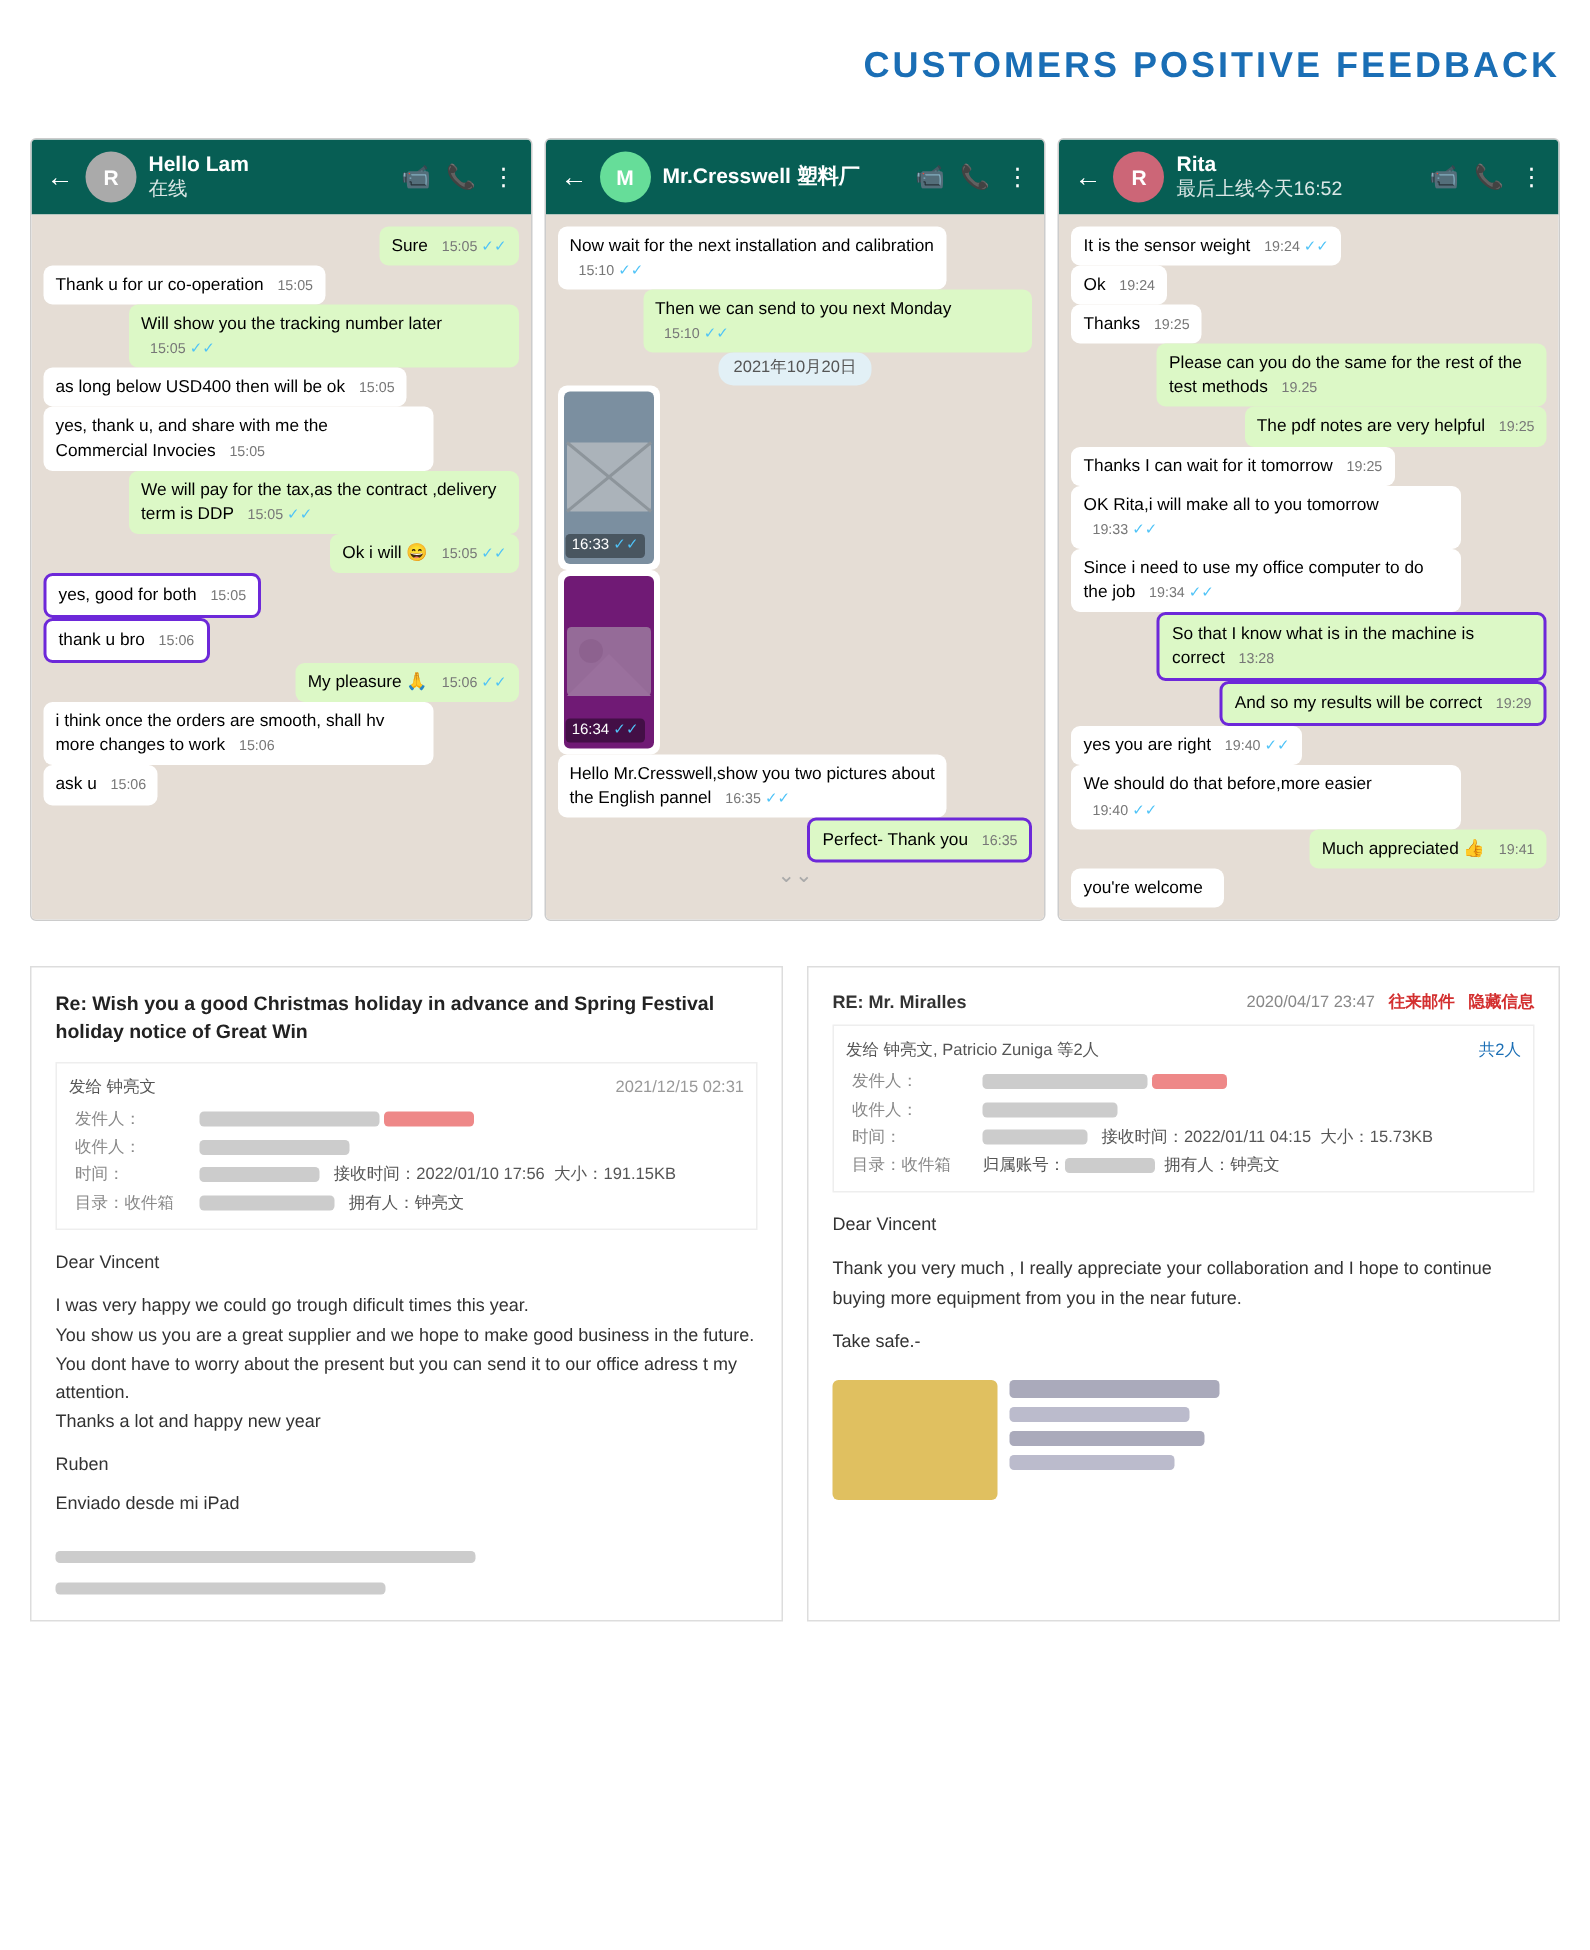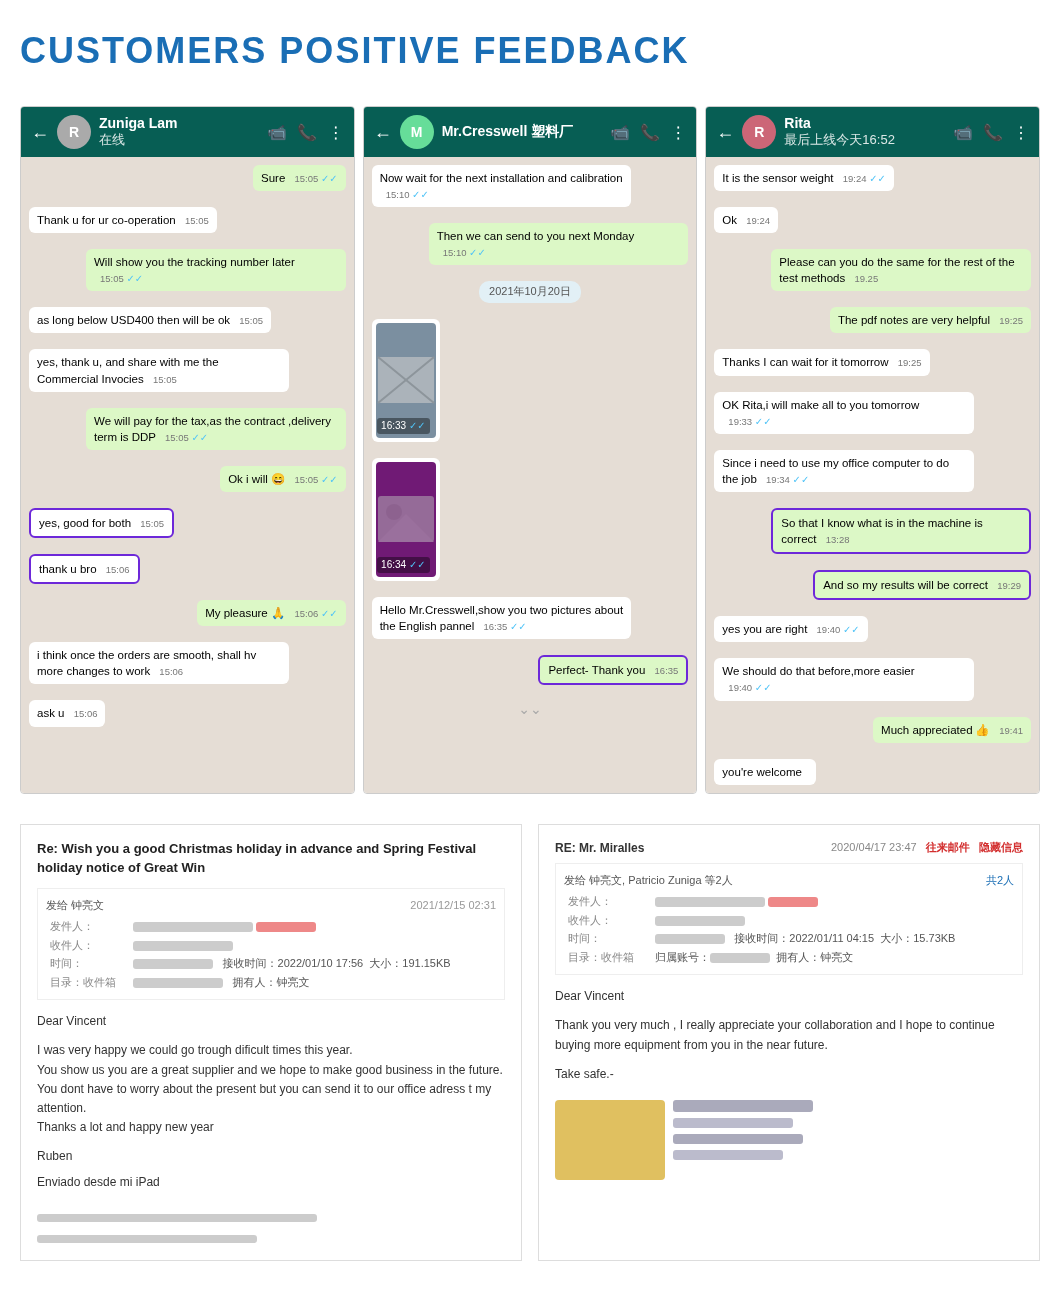--- a/index.html
+++ b/index.html
@@ -5,23 +5,23 @@
     * { box-sizing: border-box; margin: 0; padding: 0; }
     body {
       font-family: Arial, sans-serif;
       background: #fff;
       width: 1060px;
       min-height: 1300px;
       padding: 20px;
     }
 
     .page-title {
-      text-align: left;
+      text-align: right;
       color: #1a6eb5;
-      font-size: 36px;
+      font-size: 24px;
       font-weight: bold;
       letter-spacing: 2px;
       margin-bottom: 24px;
       padding: 10px 0;
     }
 
     
     .whatsapp-section {
       display: flex;
       gap: 8px;
@@ -80,21 +80,21 @@
     .chat-header .icons {
       display: flex; gap: 10px; font-size: 16px;
     }
 
     .chat-body {
       background: #e5ddd5;
       flex: 1;
       padding: 8px;
       display: flex;
       flex-direction: column;
-      gap: 16px;
+      gap: 0;
       min-height: 380px;
       overflow-y: auto;
     }
 
     .msg {
       max-width: 82%;
       padding: 5px 8px;
       border-radius: 6px;
       font-size: 11.5px;
       line-height: 1.4;
@@ -241,21 +241,21 @@
 
 <h1 class="page-title">CUSTOMERS POSITIVE FEEDBACK</h1>
 
 <div class="whatsapp-section">
 
   <div class="chat-panel">
     <div class="chat-header">
       <span class="back-arrow">←</span>
       <div class="avatar">R</div>
       <div class="contact-info">
-        <div class="contact-name">Zuniga Lam</div>
+        <div class="contact-name">Hello Lam</div>
         <div class="contact-status">在线</div>
       </div>
       <div class="icons">
         <span>📹</span>
         <span>📞</span>
         <span>⋮</span>
       </div>
     </div>
     <div class="chat-body">
       <div class="msg-row sent">
@@ -368,20 +368,23 @@
         <span>📞</span>
         <span>⋮</span>
       </div>
     </div>
     <div class="chat-body">
       <div class="msg-row received">
         <div class="msg received">It is the sensor weight <span class="time">19:24 <span class="tick">✓✓</span></span></div>
       </div>
       <div class="msg-row received">
         <div class="msg received">Ok <span class="time">19:24</span></div>
+      </div>
+      <div class="msg-row received">
+        <div class="msg received">Thanks <span class="time">19:25</span></div>
       </div>
       <div class="msg-row sent">
         <div class="msg sent">Please can you do the same for the rest of the test methods <span class="time">19.25</span></div>
       </div>
       <div class="msg-row sent">
         <div class="msg sent">The pdf notes are very helpful <span class="time">19:25</span></div>
       </div>
       <div class="msg-row received">
         <div class="msg received">Thanks I can wait for it tomorrow <span class="time">19:25</span></div>
       </div>

